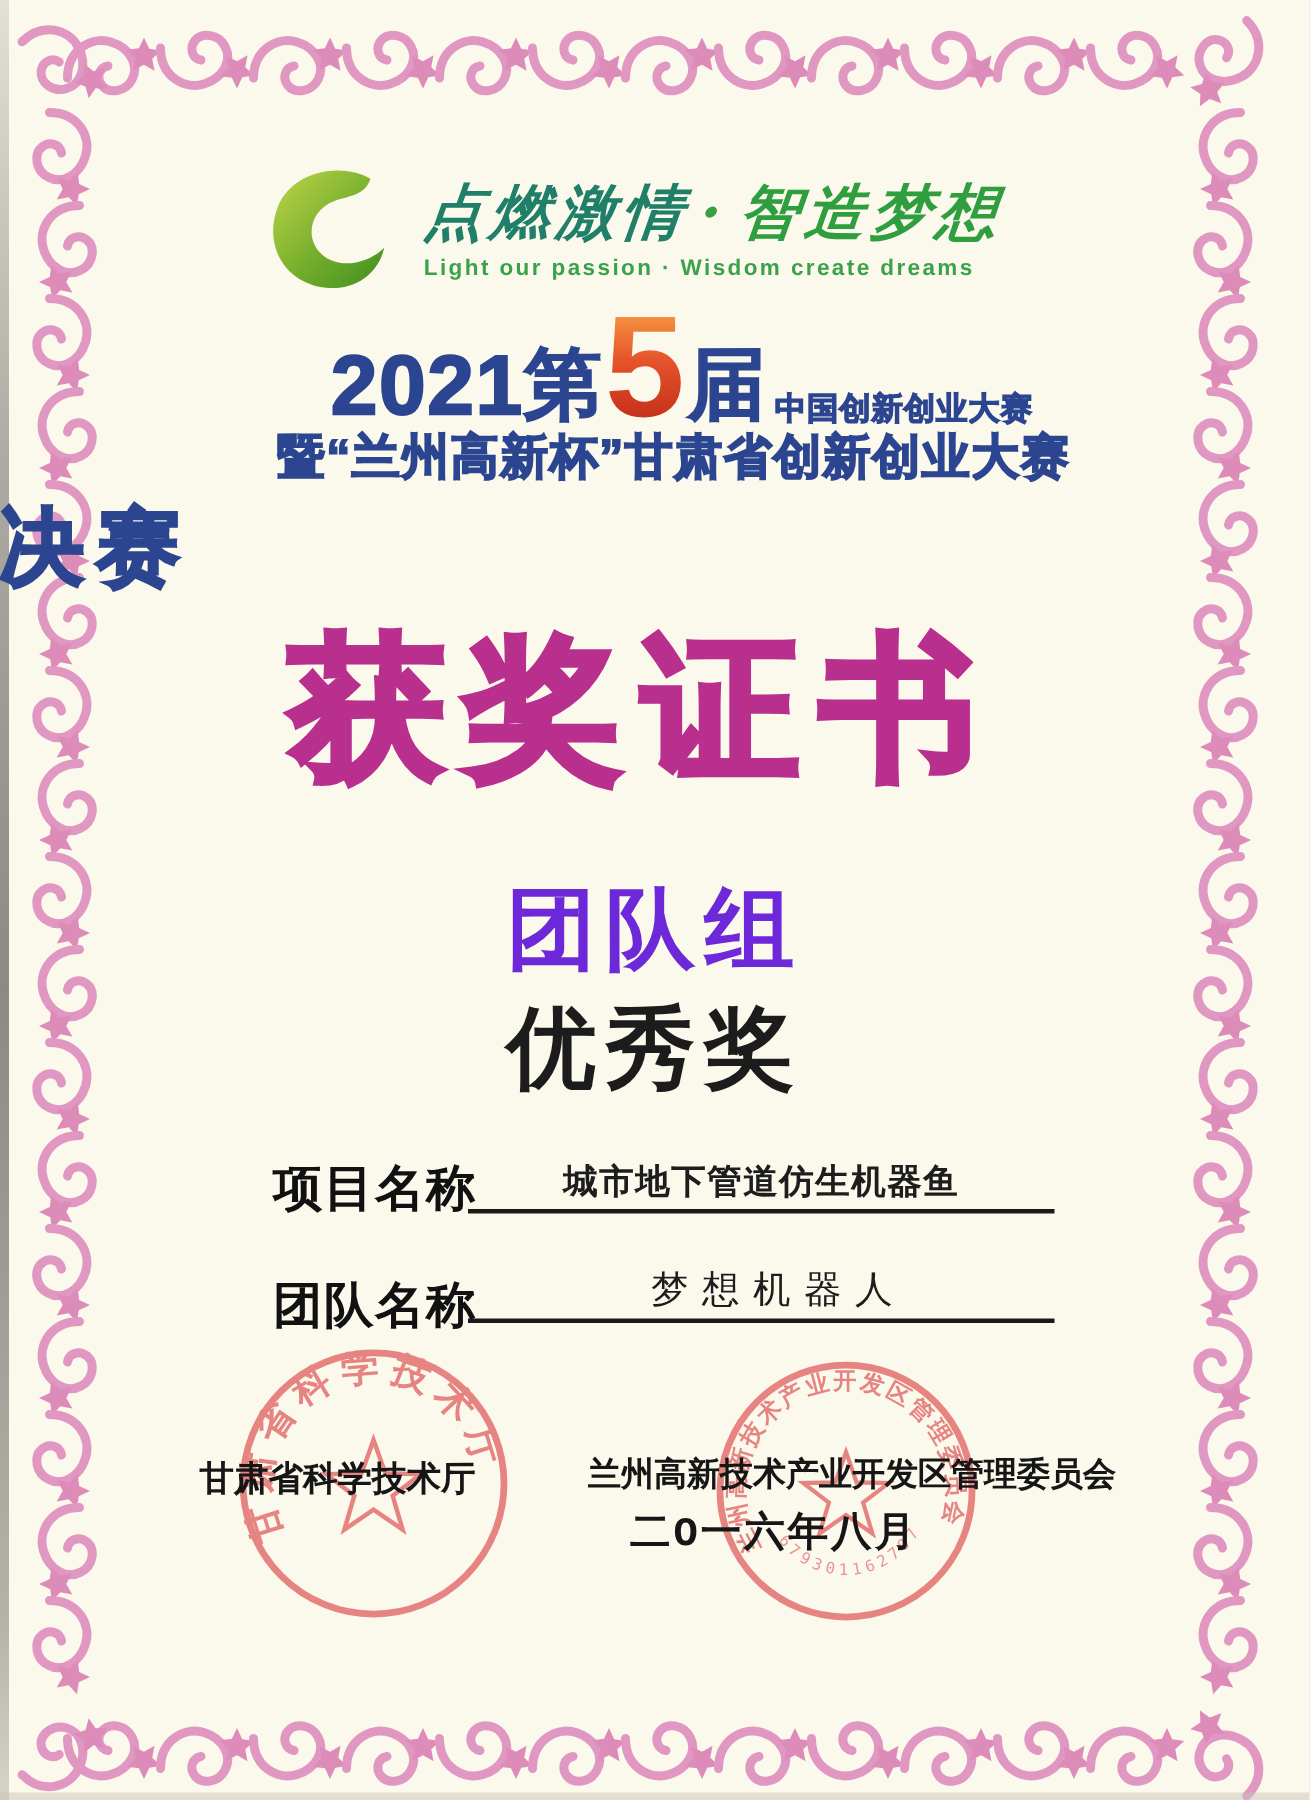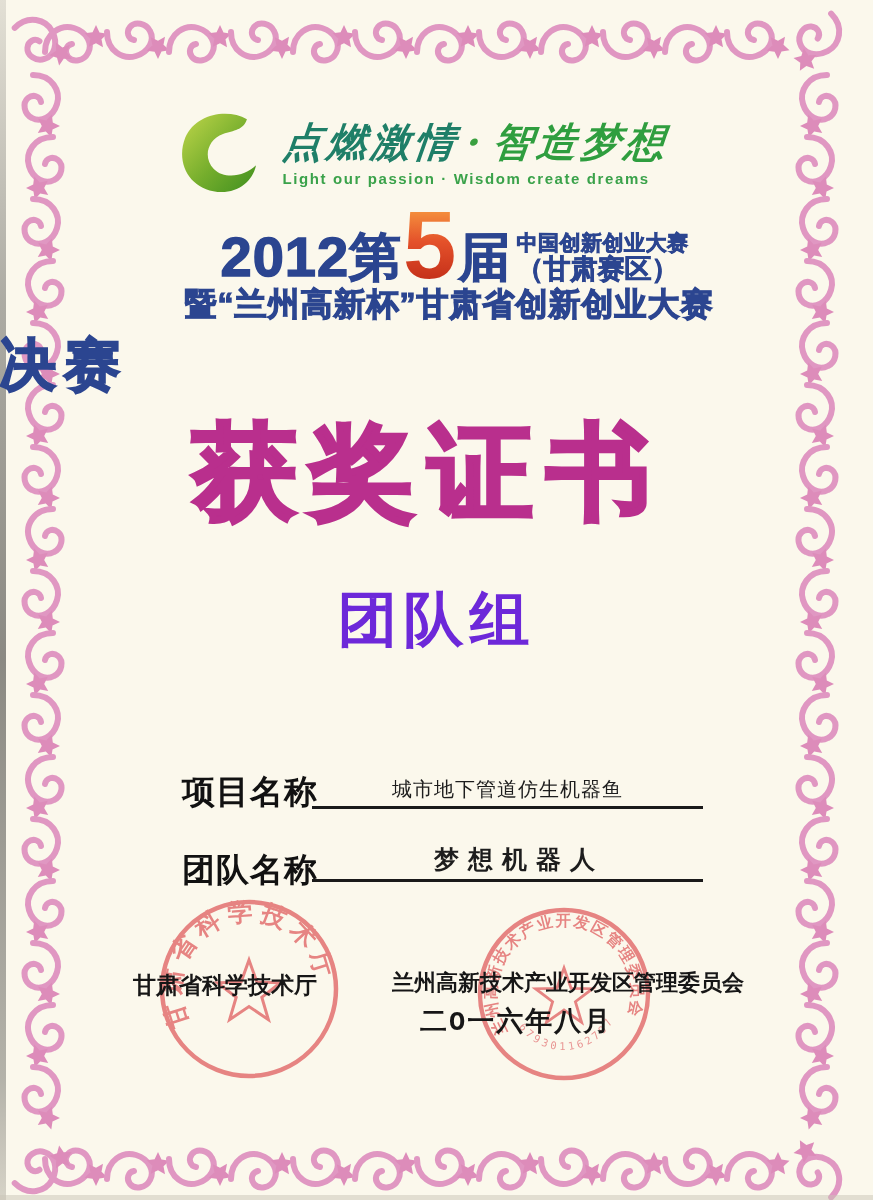--- a/index.html
+++ b/index.html
@@ -51,22 +51,22 @@
   
   .field-label{font-family:"Liberation Serif","DejaVu Serif",serif;color:#111;font-size:33px;font-weight:900;
      letter-spacing:1px;white-space:nowrap;}
   .label-1{left:182px;top:770px;}
   .label-2{left:182px;top:848px;font-family:Liberation Mono, monospace;}
   .field-line{left:312px;width:391px;height:40px;border-bottom:3px solid #1a1a1a;
      display:flex;justify-content:center;align-items:flex-end;}
   .line-1{top:766px;}
   .line-2{top:839px;}
   .field-value{color:#1d1d1d;padding-bottom:3px;white-space:nowrap;}
-  .value-1{font-size:20px;font-weight:400;letter-spacing:1px;}
-  .value-2{font-size:25px;font-weight:700;letter-spacing:9px;margin-left:23px;}
+  .value-1{font-size:23px;font-weight:700;letter-spacing:1px;}
+  .value-2{font-size:25px;font-weight:400;letter-spacing:9px;margin-left:23px;}
 
   
   .footer-org{font-family:"Liberation Serif","DejaVu Serif",serif;color:#161616;font-weight:700;
      text-align:center;white-space:nowrap;}
   .org-left{left:100px;width:250px;top:970px;font-size:23px;}
   .org-right{left:392px;width:340px;top:968px;font-size:22px;}
   .footer-date{left:420px;width:224px;top:1003px;color:#161616;font-weight:700;
      font-family:Liberation Mono, monospace;font-size:27px;letter-spacing:2px;white-space:nowrap;}
 
   .seal{position:absolute;opacity:.82;}
@@ -164,34 +164,34 @@
     </svg>
     <div class="logo-text-col">
       <div class="slogan-cn">
         <span class="part-left">点燃激情</span><span class="dot">·</span><span class="part-right">智造梦想</span>
       </div>
       <div class="slogan-en">Light our passion · Wisdom create dreams</div>
     </div>
   </div>
 
   <div class="abs title-row">
-    <span class="t-year">2012</span>
+    <span class="t-year">2021</span>
     <span class="t-di">第</span>
     <span class="t-five">5</span>
     <span class="t-jie">届</span>
     <span class="t-col">
       <span class="t-col-1">中国创新创业大赛</span>
-      <span class="t-col-2">（甘肃赛区）</span>
     </span>
   </div>
   <div class="abs subtitle">暨“兰州高新杯”甘肃省创新创业大赛</div>
   <div class="abs stage">决赛</div>
   <div class="abs cert-title">获奖证书</div>
 
   <div class="abs award-group">团队组</div>
+  <div class="abs award-prize">优秀奖</div>
 
   <svg class="seal" style="left:156px;top:896px" width="186" height="186" viewBox="0 0 186 186">
     <circle cx="93" cy="93" r="87" fill="none" stroke="#e26b6b" stroke-width="4.5"></circle>
     <path id="lsr" d="M 38,135 A 69,69 0 1 1 148,135" fill="none"></path>
     <text font-size="25" fill="#e26b6b" letter-spacing="6" font-family="Liberation Serif, DejaVu Serif, serif" font-weight="700">
       <textPath href="#lsr" startOffset="8">甘肃省科学技术厅</textPath>
     </text>
     <path d="M93,64 L100.9,86.1 124.4,86.8 105.8,101.2 112.4,123.7 93,110.5
              73.6,123.7 80.2,101.2 61.6,86.8 85.1,86.1 Z" fill="none" stroke="#e26b6b" stroke-width="3"></path>
   </svg>

